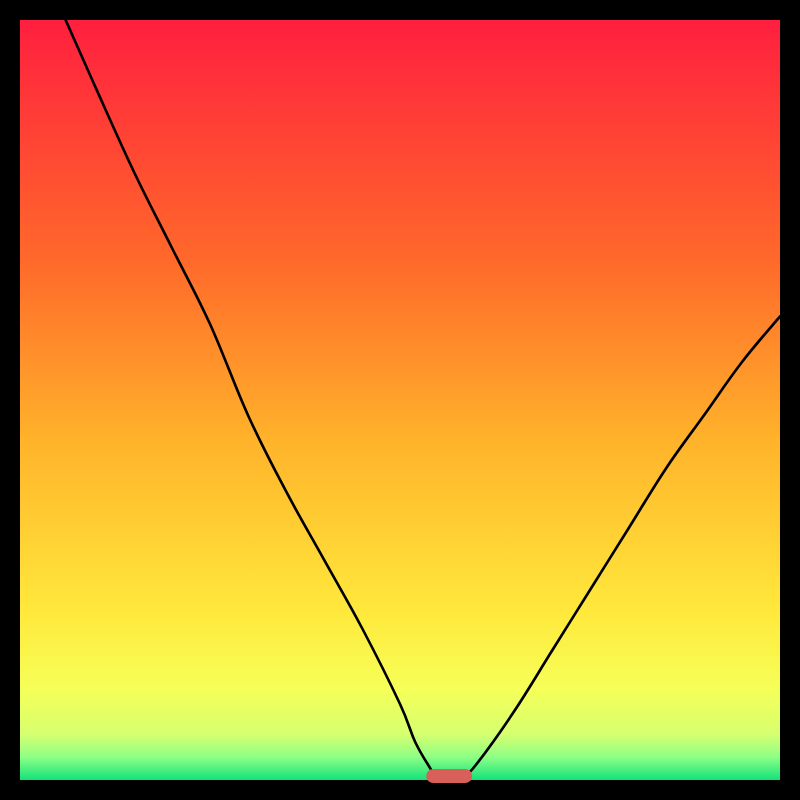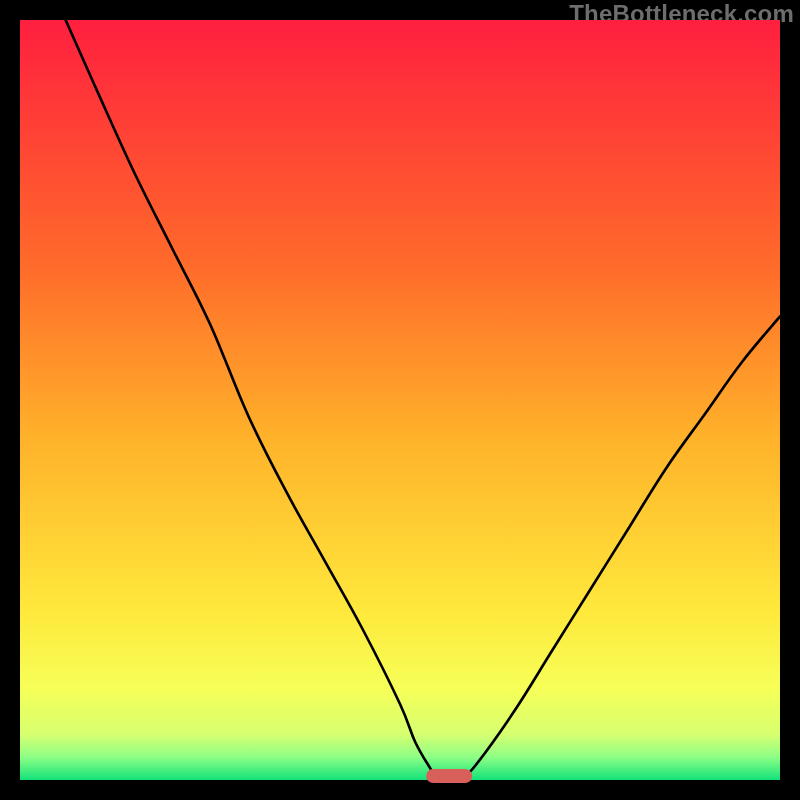--- a/index.html
+++ b/index.html
@@ -53,21 +53,20 @@
     border-radius: 7px;
     background: var(--marker);
     transform: translate(-50%, -50%);
   }
 </style>
 </head>
 <body>
 
 <div class="stage">
 
-  <div class="watermark">TheBottleneck.com</div>
 
   <div class="plot-area" id="plot" style="--c0: #ff1f3f; --c1: #ff6a2a; --c2: #ffb22a; --c3: #ffe93c; --c4: #f6ff58; --c5: #d6ff70; --c6: #8dff86; --c7: #12e27a; --marker: #d9605a;">
     <svg class="curve-svg" viewBox="0 0 100 100" preserveAspectRatio="none">
       <path id="left-path" fill="none" stroke-width="0.35" stroke-linecap="round" stroke-linejoin="round" d="M 6 0 C 6.72 1.6199999999999999, 8.38 5.4, 10 9 C 11.62 12.6, 13.2 16.22, 15 20 C 16.8 23.78, 18.2 26.4, 20 30 C 21.8 33.6, 23.2 36.04, 25 40 C 26.8 43.96, 28.2 48.04, 30 52 C 31.8 55.96, 33.2 58.58, 35 62 C 36.8 65.42, 38.2 67.76, 40 71 C 41.8 74.24, 43.2 76.58, 45 80 C 46.8 83.42, 48.74 87.3, 50 90 C 51.26 92.7, 51.28 93.47, 52 95 C 52.72 96.53, 53.46 97.6, 54 98.5 C 54.54 99.4, 54.82 99.73, 55 100" stroke="#000000"></path>
       <path id="right-path" fill="none" stroke-width="0.35" stroke-linecap="round" stroke-linejoin="round" d="M 58 100 C 58.36 99.64, 58.74 99.62, 60 98 C 61.26 96.38, 63.2 93.7, 65 91 C 66.8 88.3, 68.2 85.88, 70 83 C 71.8 80.12, 73.2 77.88, 75 75 C 76.8 72.12, 78.2 69.88, 80 67 C 81.8 64.12, 83.2 61.7, 85 59 C 86.8 56.3, 88.2 54.52, 90 52 C 91.8 49.48, 93.2 47.34, 95 45 C 96.8 42.66, 99.1 40.08, 100 39" stroke="#000000"></path>
     </svg>
     <div class="marker" id="bn-marker" style="left: 429.4px; top: 756px; width: 45.6px;"></div>
   </div>
 
 </div>

